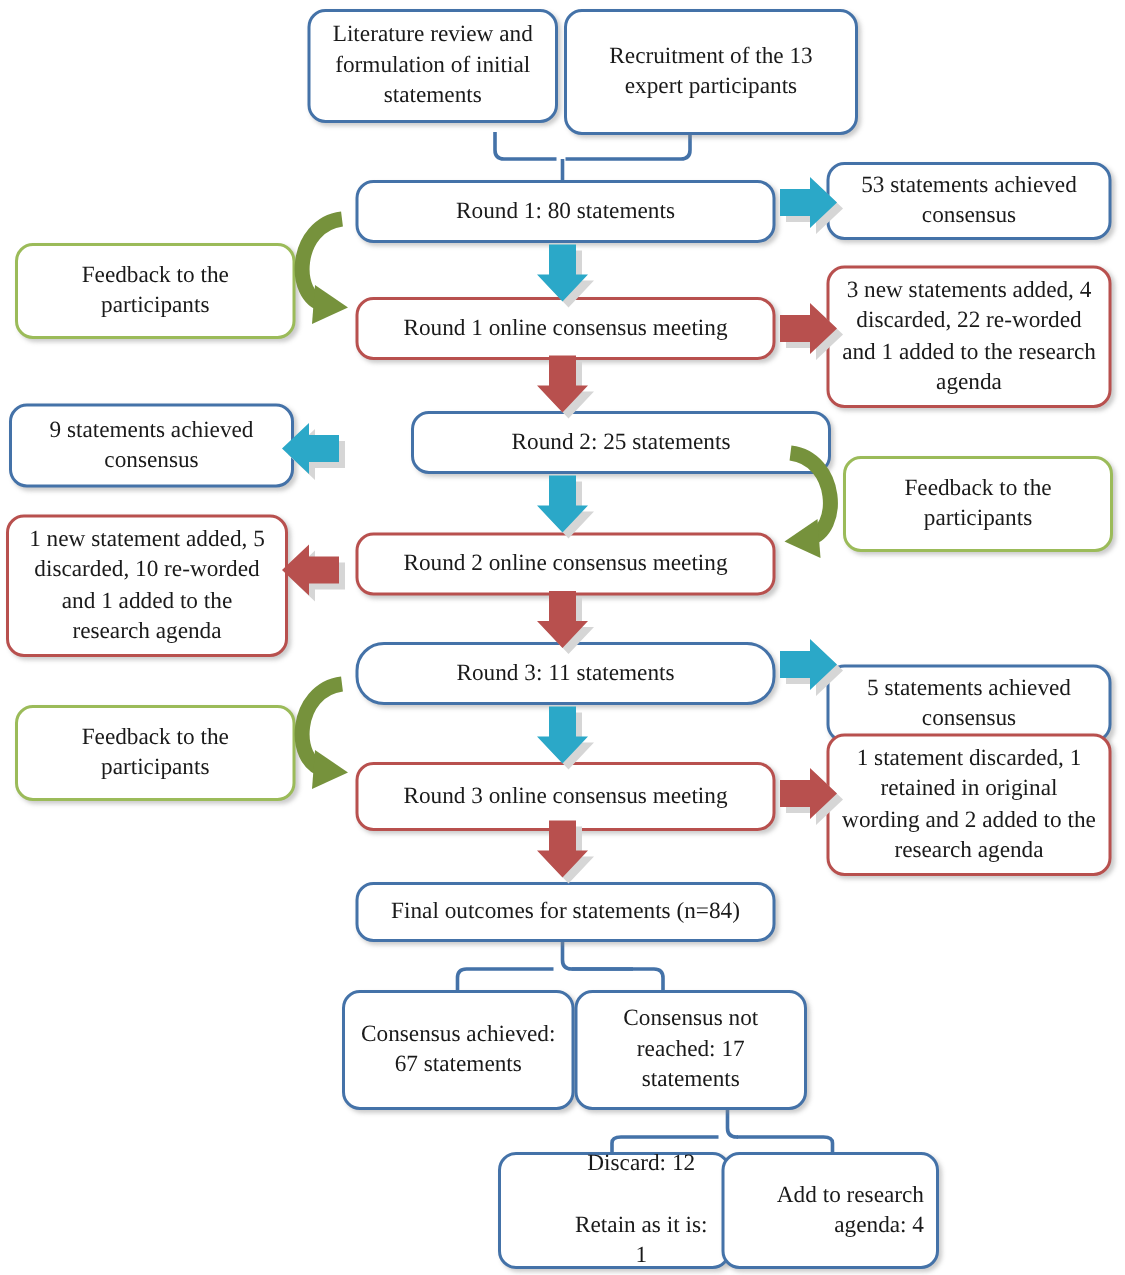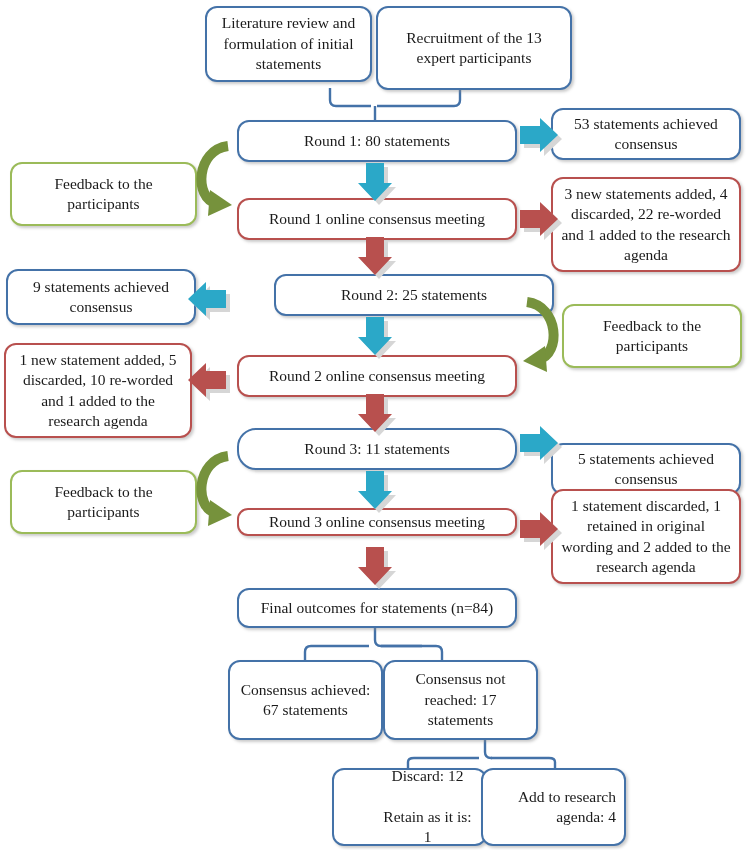--- a/index.html
+++ b/index.html
@@ -105,21 +105,21 @@
   </div>
 
   <div class="box blue shadow" style="left:551px;top:423px;width:190px;height:52px;margin-top:20px;">
     <span class="txt">5 statements achieved consensus</span>
   </div>
 
   <div class="box green shadow" style="left:10px;top:470px;width:187px;height:64px;">
     <span class="txt">Feedback to the participants</span>
   </div>
 
-  <div class="box red shadow" style="left:237px;top:508px;width:280px;height:28px;border-radius:11px;">
+  <div class="box red shadow" style="left:237px;top:508px;width:280px;height:46px;">
     <span class="txt">Round 3 online consensus meeting</span>
   </div>
 
   <div class="box red shadow" style="left:551px;top:489px;width:190px;height:95px;">
     <span class="txt">1 statement discarded, 1 retained in original wording and 2 added to the research agenda</span>
   </div>
 
   <div class="box blue shadow" style="left:237px;top:588px;width:280px;height:40px;">
     <span class="txt">Final outcomes for statements (n=84)</span>
   </div>

